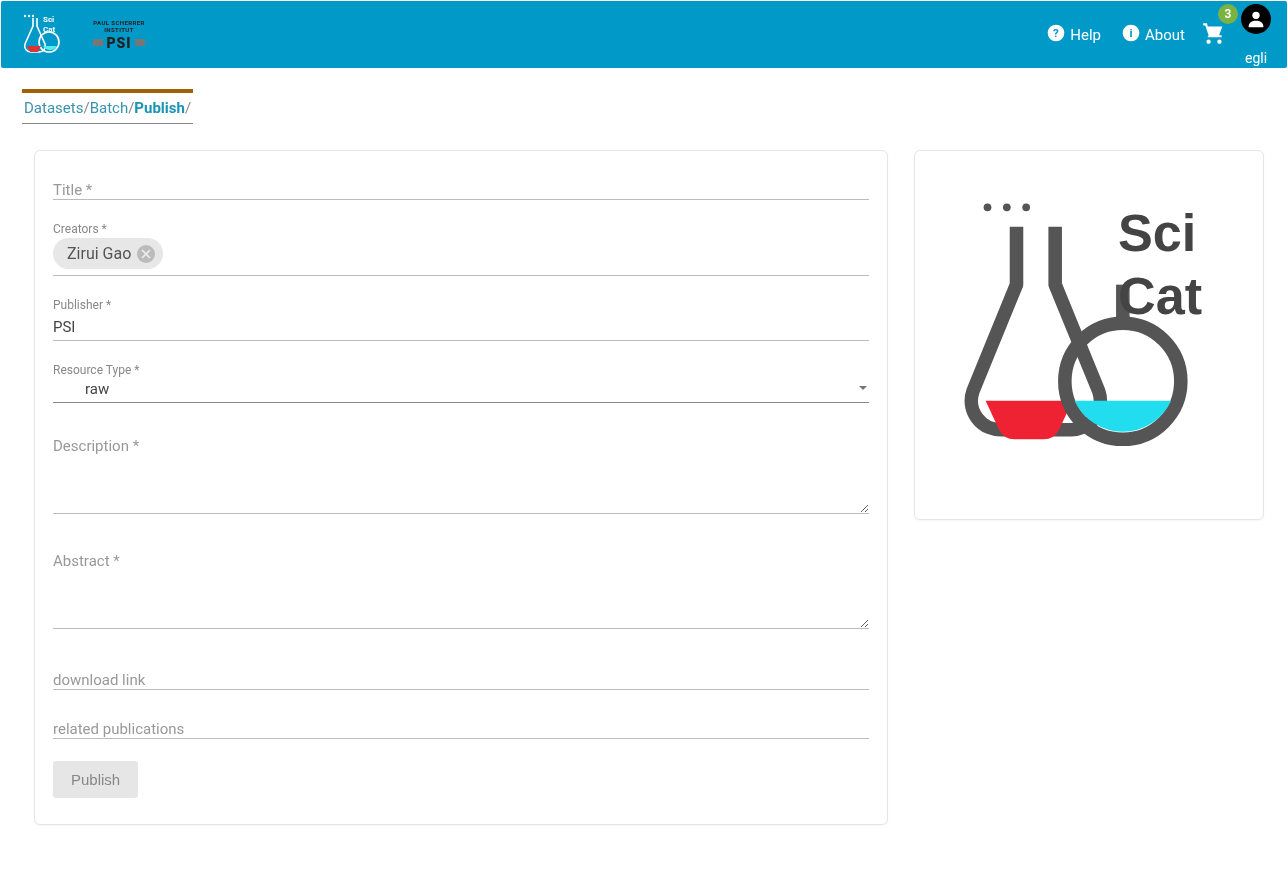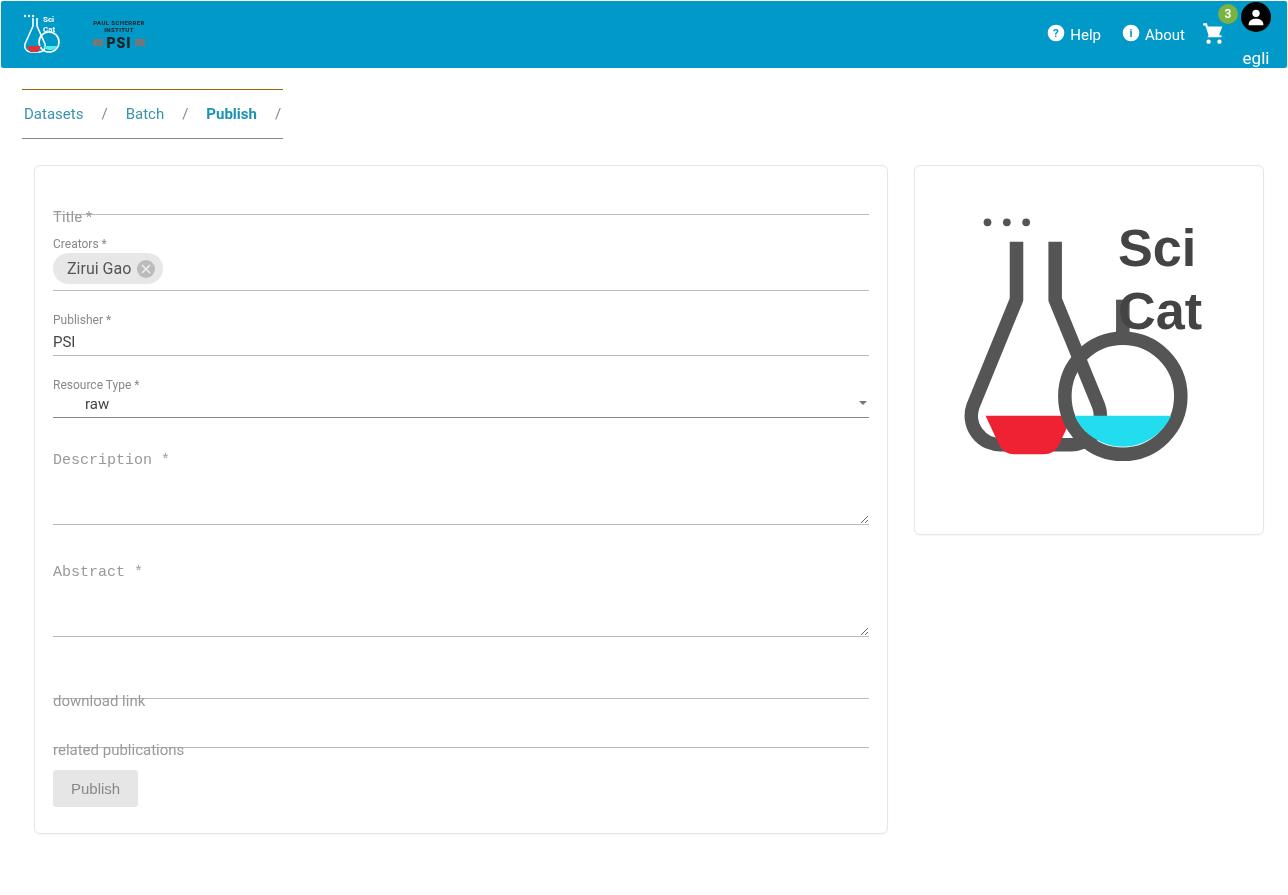--- a/index.html
+++ b/index.html
@@ -43,73 +43,73 @@
       min-width: 20px; height: 20px;
       font-size: 12px; font-weight: 600;
       display: flex; align-items: center; justify-content: center;
       padding: 0 4px;
     }
     .user-block { display: flex; flex-direction: column; align-items: center; margin-left: 8px; cursor: pointer; }
     .avatar-circle {
       width: 30px; height: 30px; border-radius: 50%;
       background: #000; display: flex; align-items: center; justify-content: center;
     }
-    .user-label { font-size: 17px; margin-top: 16px; color: #fff; }
+    .user-label { font-size: 14px; margin-top: 16px; color: #fff; }
 
     .breadcrumbs {
       margin: 20px 0 0 22px;
-      border-top: 1px solid #a16207;
+      border-top: 4px solid #a16207;
       border-bottom: 1px solid #888;
       display: inline-flex;
-      padding: 15px 2px;
+      padding: 6px 2px;
       font-size: 15px;
       color: #5aa5b5;
-      gap: 18px;
+      gap: 0;
     }
     .breadcrumbs a { color: #3a93ad; text-decoration: none; cursor: pointer; }
     .breadcrumbs .sep { color: #888; }
     .breadcrumbs .current { color: #1a94b5; font-weight: 700; }
 
     .content { display: flex; gap: 26px; padding: 26px 22px 40px 34px; align-items: flex-start; }
     .card {
       background: #fff;
       border: 1px solid #e6e6e6;
       border-radius: 6px;
       box-shadow: 0 1px 2px rgba(0,0,0,0.04);
     }
     .form-card { width: 854px; padding: 22px 18px 26px 18px; }
     .side-card { width: 350px; height: 370px; display:flex; align-items:center; justify-content:center; }
 
     .intro { font-size: 16px; color: #555; margin-bottom: 24px; }
 
     .field { position: relative; margin-bottom: 22px; }
     .field-line { border: none; border-bottom: 1px solid #bbb; width: 100%; font-size: 15px; padding: 4px 0 4px 0; outline: none; background: transparent; color: #444; font-family: inherit; }
     .label-float { font-size: 12px; color: #888; display: block; margin-bottom: 2px; }
-    .placeholder-label { color: #999; font-size: 15px; position: absolute; top: 20px; left: 0; pointer-events: none; }
+    .placeholder-label { color: #999; font-size: 15px; position: absolute; top: 8px; left: 0; pointer-events: none; }
 
     .chips-field { border-bottom: 1px solid #bbb; padding-bottom: 6px; }
     .chip {
       display: inline-flex; align-items: center;
       background: #e7e7e7; color: #555;
       border-radius: 16px; padding: 6px 8px 6px 14px;
       font-size: 16px; gap: 6px;
     }
     .chip-remove {
       width: 18px; height: 18px; border-radius: 50%;
       background: #bbb; display: inline-flex;
       align-items: center; justify-content: center;
       cursor: pointer; color: #eee;
     }
 
     .select-row { display:flex; align-items:center; border-bottom:1px solid #888; padding-bottom:4px; }
     .select-value { flex:1; font-size:15px; color:#444;margin-left:32px; }
     .select-arrow { color:#777; }
 
     textarea.field-line { resize: both; min-height: 70px; border: none; border-bottom: 1px solid #bbb; }
-    .textarea-wrap { position: relative; font-family: Liberation Mono, monospace; }
+    .textarea-wrap { position: relative; }
     .textarea-wrap .placeholder-label { top: 4px; }
 
     .publish-btn {
       background: #e6e6e6; color: #888;
       border: none; border-radius: 3px;
       padding: 10px 18px; font-size: 15px;
       cursor: not-allowed;
     }
 
     .side-logo { width: 290px; }

